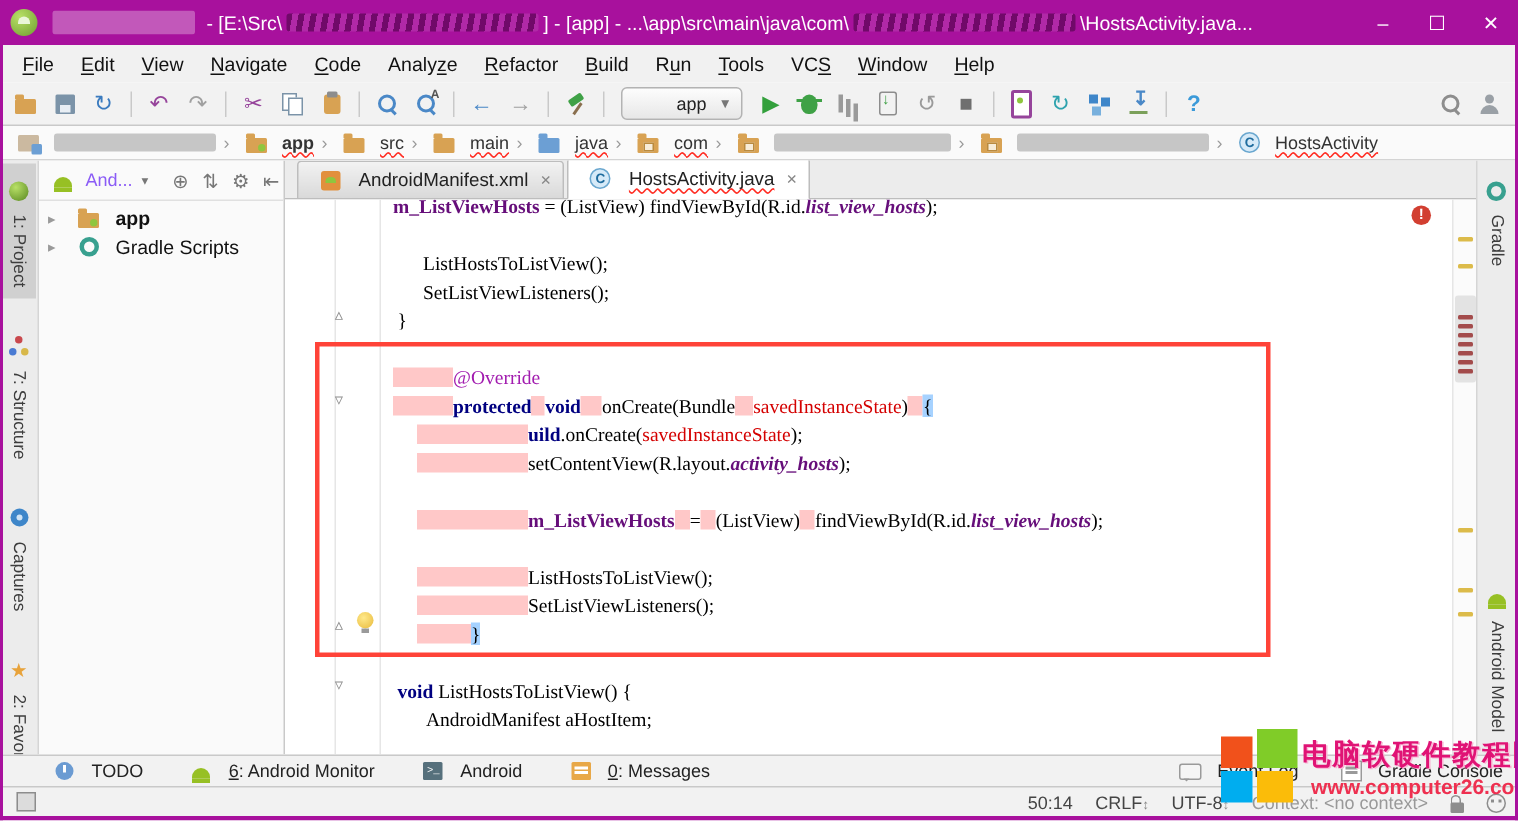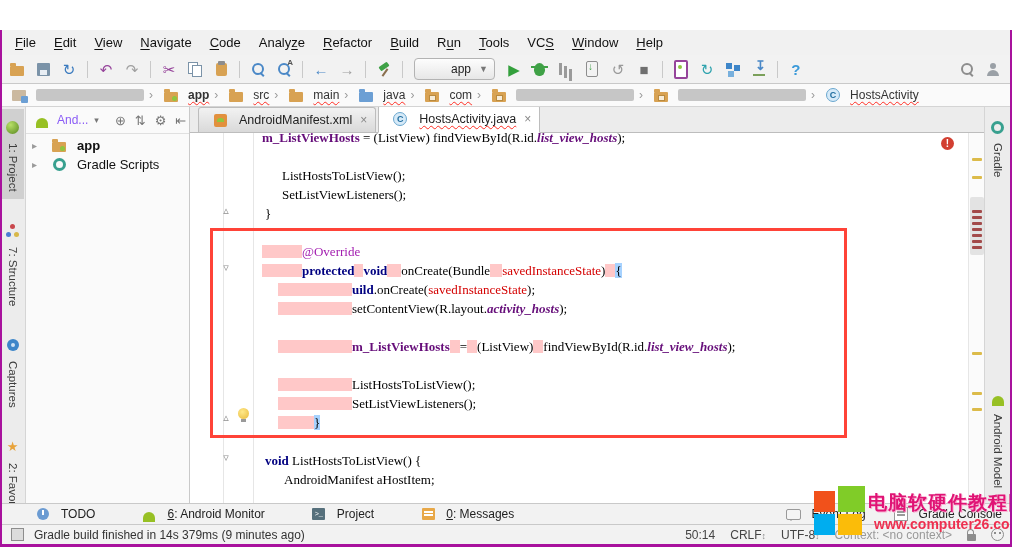--- a/index.html
+++ b/index.html
@@ -166,47 +166,63 @@
              color:#fff;font-size:10px;font-weight:bold;display:flex;align-items:center;justify-content:center;}
   
   .stripe{position:absolute;left:968px;top:26px;width:16px;height:370px;background:#fbfbfb;border-left:1px solid #e6e6e6;box-sizing:border-box;}
   .stripe .thumb{position:absolute;left:1px;width:14px;background:#e3e3e3;border-radius:2px;}
   .stripe .mark{position:absolute;left:3px;width:10px;height:3px;border-radius:1px;}
 
   
   .bbar{position:absolute;left:0;top:503px;width:1012px;height:21px;background:#f2f2f2;border-top:1px solid #c9c9c9;
         box-sizing:border-box;display:flex;align-items:center;font-size:12px;color:#222;}
   .bitem{display:flex;align-items:center;gap:5px;margin-right:26px;white-space:nowrap;}
-  .bbar .left-grp{display:flex;margin-left:30px;gap:15px;}
+  .bbar .left-grp{display:flex;margin-left:30px;}
   .bbar .right-grp{display:flex;margin-left:auto;margin-right:10px;}
   .bbar .right-grp .bitem{margin-right:0;margin-left:22px;}
   .sbar{position:absolute;left:0;top:524px;width:1012px;height:20px;background:#f2f2f2;border-top:1px solid #c9c9c9;
         box-sizing:border-box;display:flex;align-items:center;font-size:12px;color:#333;padding:0 8px;}
   .sbar .msg{margin-left:8px;}
-  .sbar .right{margin-left:auto;display:flex;align-items:center;gap:15px;color:#444;}
+  .sbar .right{margin-left:auto;display:flex;align-items:flex-end;gap:15px;color:#444;}
   .sbar .dim{color:#999;}
   .tiny-arrows{font-size:9px;color:#888;}
   .hector{width:13px;height:13px;border-radius:50%;border:1px solid #8d8d8d;position:relative;box-sizing:border-box;}
   .hector::after{content:"";position:absolute;left:2px;top:3px;width:2px;height:2px;background:#8d8d8d;box-shadow:5px 0 0 #8d8d8d;}
 
   
   .frame-l,.frame-r{position:absolute;top:30px;bottom:0;width:2px;background:#a8119d;z-index:60;}
   .frame-l{left:0;}.frame-r{right:0;}
   .frame-b{position:absolute;left:0;right:0;bottom:0;height:3px;background:#a8119d;z-index:60;}
   .watermark{position:absolute;left:812px;top:484px;width:200px;height:60px;z-index:55;pointer-events:none;}
   .wm-sq{position:absolute;}
   .wm-line1{position:absolute;left:56px;top:6px;font-size:19px;font-weight:bold;color:#e01375;
             text-shadow:1px 1px 0 #f9b6d4;white-space:nowrap;letter-spacing:1px;}
   .wm-line2{position:absolute;left:62px;top:32px;font-size:14px;font-weight:bold;color:#ee3050;white-space:nowrap;}
 </style>
 </head>
 <body>
 
 <div class="window">
 
+  <div class="titlebar">
+    <div class="as-logo"></div>
+    <div id="title-segs" style="display:flex;align-items:center;overflow:hidden;white-space:nowrap;">
+        <span class="redact-light" style="width: 95px;"></span>
+        <span class="t-seg"> - [E:\Src\</span>
+        <span class="redact-dark" style="width: 168px;"></span>
+        <span class="t-seg">] - [app] - ...\app\src\main\java\com\</span>
+        <span class="redact-dark" style="width: 148px;"></span>
+        <span class="t-seg">\HostsActivity.java...</span>
+      </div>
+    <div class="win-btns">
+      <div class="win-btn">–</div>
+      <div class="win-btn">☐</div>
+      <div class="win-btn">✕</div>
+    </div>
+  </div>
 
   <div class="menubar" id="menubar">
       <span class="menu-item"><u>F</u>ile</span>
       <span class="menu-item"><u>E</u>dit</span>
       <span class="menu-item"><u>V</u>iew</span>
       <span class="menu-item"><u>N</u>avigate</span>
       <span class="menu-item"><u>C</u>ode</span>
       <span class="menu-item">Analy<u>z</u>e</span>
       <span class="menu-item"><u>R</u>efactor</span>
       <span class="menu-item"><u>B</u>uild</span>
@@ -513,21 +529,21 @@
         <span class="bitem">
           <span class="ic">
             <span class="i-android"></span>
           </span>
           <span><u>6</u>: Android Monitor</span>
         </span>
         <span class="bitem">
           <span class="ic">
             <span class="i-terminal">&gt;_</span>
           </span>
-          <span>Project</span>
+          <span>Android</span>
         </span>
         <span class="bitem">
           <span class="ic">
             <span class="i-messages"></span>
           </span>
           <span><u>0</u>: Messages</span>
         </span>
       </div>
     <div class="right-grp" id="bbar-right">
         <span class="bitem">
@@ -542,21 +558,20 @@
           </span>
           <span>Gradle Console</span>
         </span>
       </div>
   </div>
 
   <div class="sbar">
     <span class="ic" style="width:14px;height:14px;">
         <span class="i-anchor"></span>
       </span>
-    <span class="msg">Gradle build finished in 14s 379ms (9 minutes ago)</span>
     <div class="right">
       <span>50:14</span>
       <span><span>CRLF</span><span class="tiny-arrows">↕</span></span>
       <span><span>UTF-8</span><span class="tiny-arrows">↕</span></span>
       <span class="dim"><span>Context:</span> <span>&lt;no context&gt;</span></span>
       <span class="i-lock"></span>
       <span class="hector"></span>
     </div>
   </div>
 

